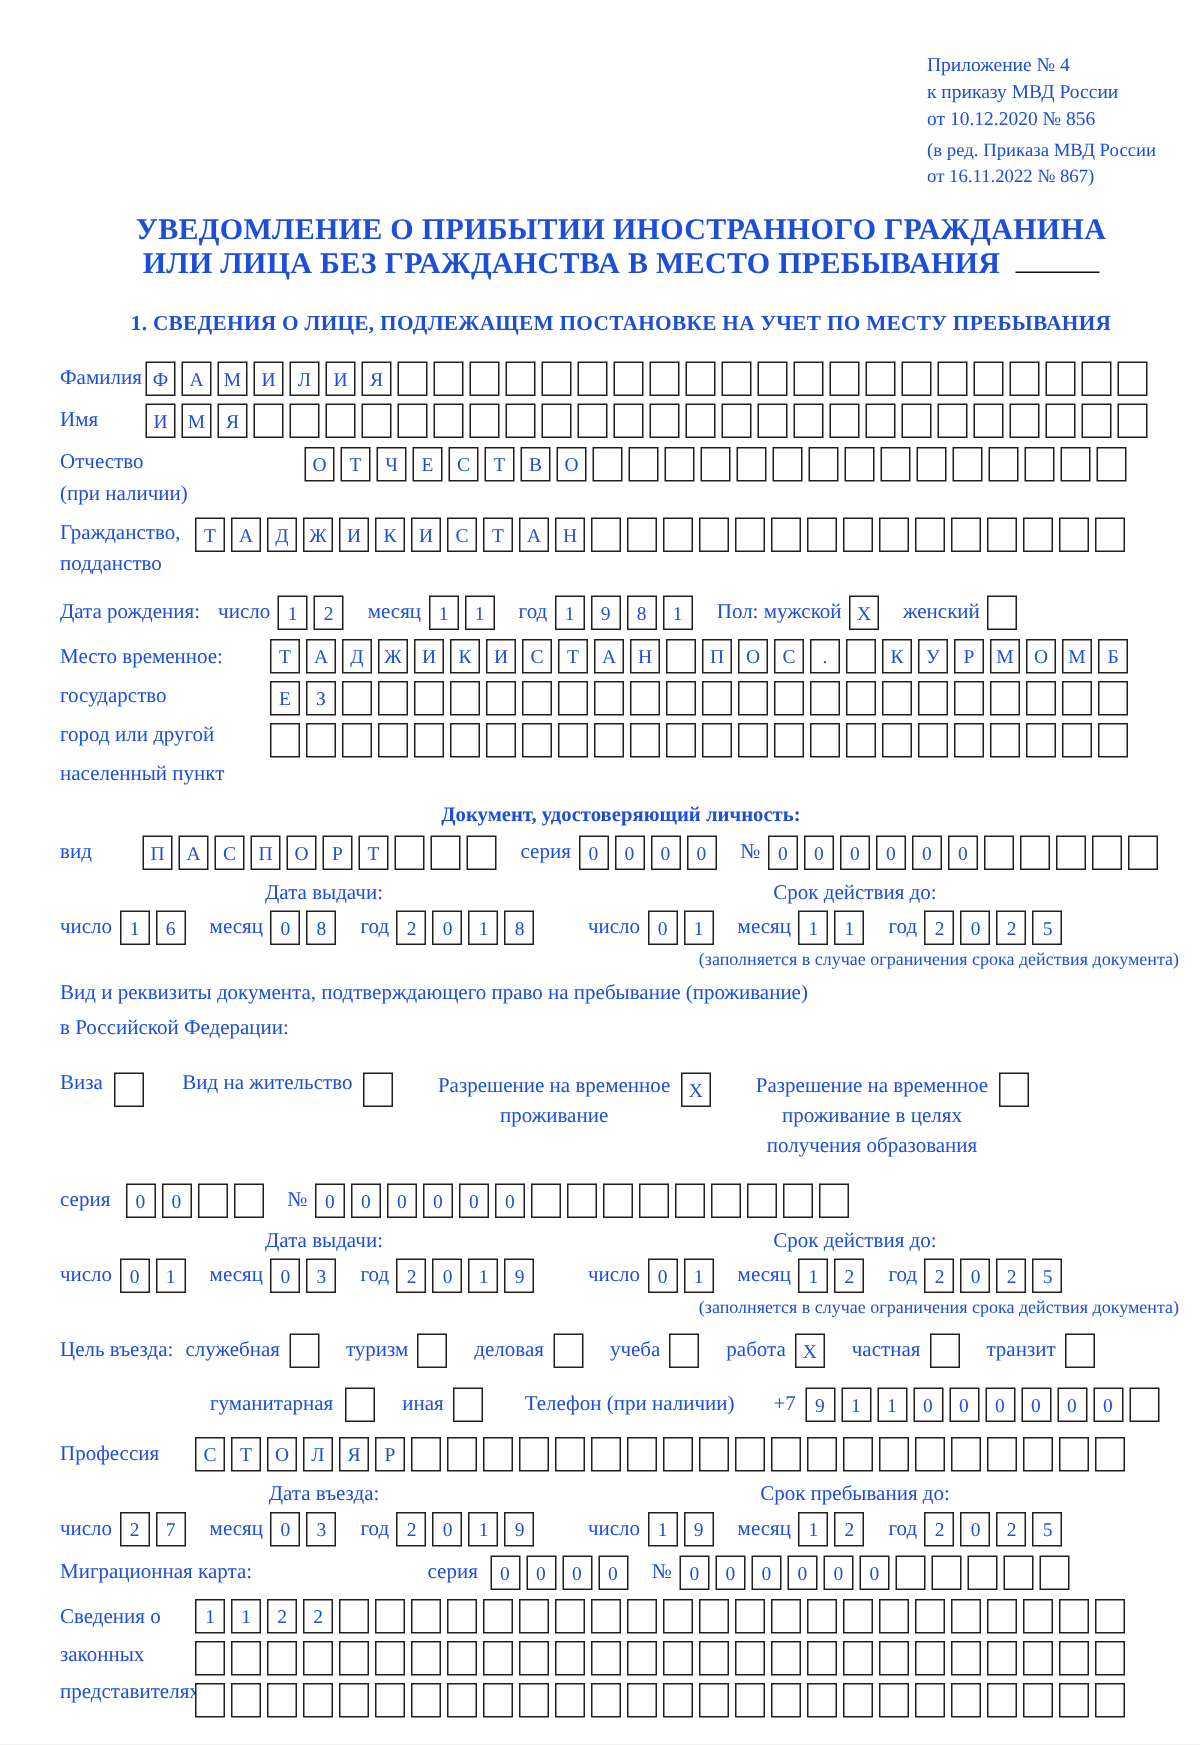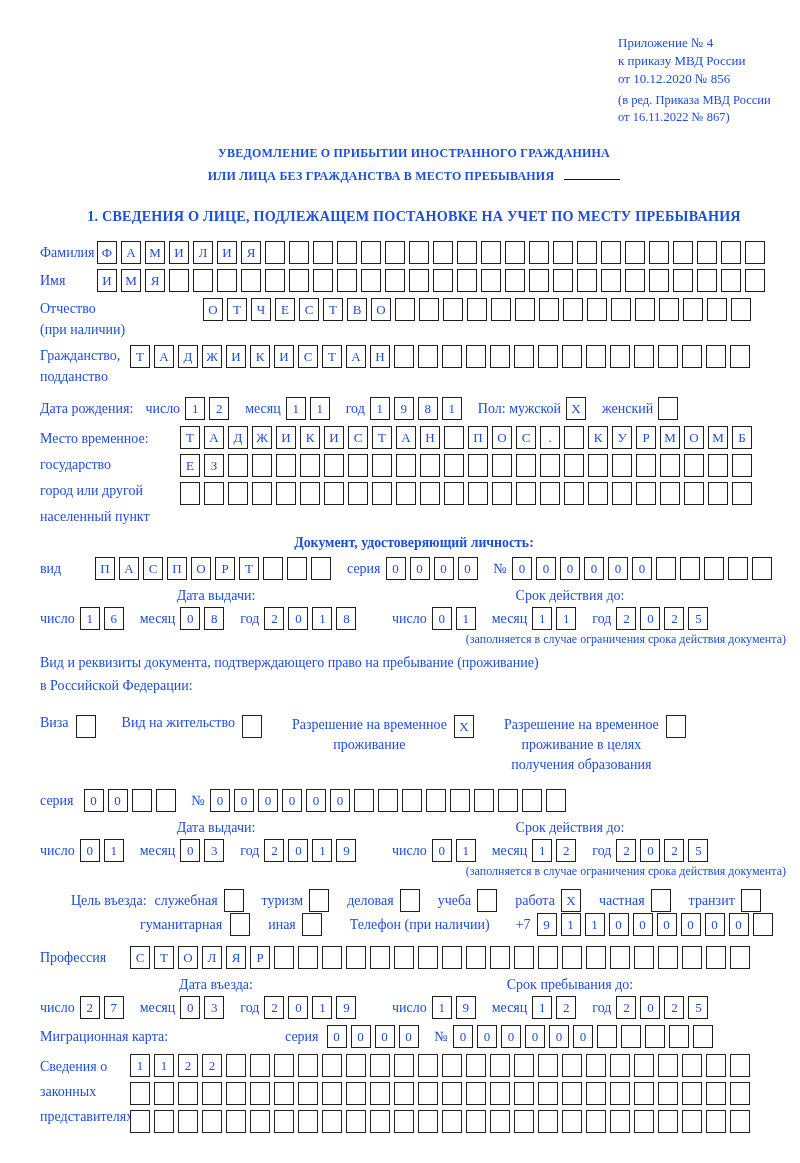--- a/index.html
+++ b/index.html
@@ -5,21 +5,21 @@
   html,body{margin:0;padding:0;background:#e8e8e8;}
   .page{
     width:800px;height:1163px;background:#ffffff;margin:0 auto;
     box-sizing:border-box;padding:34px 12px 0 40px;
     font-family:"Liberation Serif","DejaVu Serif",serif;
     color:#1d4ed8;font-size:14px;position:relative;overflow:hidden;
   }
   .hdr{margin-left:578px;line-height:18px;font-size:13px;}
   .hdr .sub{font-size:12.5px;margin-top:4px;line-height:17px;}
   .forma{font-weight:bold;text-align:right;margin:26px 28px 0 0;font-size:15px;letter-spacing:.5px;}
-  .title{font-weight:bold;text-align:center;font-size:12px;line-height:23px;margin-top:16px;letter-spacing:.2px;}
+  .title{font-weight:bold;text-align:center;font-size:20px;line-height:23px;margin-top:16px;letter-spacing:.2px;}
   .uline{display:inline-block;width:56px;border-bottom:1.8px solid #141414;height:14px;margin-left:10px;}
   .sec{font-weight:bold;text-align:center;font-size:14.2px;margin-top:20px;letter-spacing:.2px;}
   .form{margin-top:16px;}
   .frow{display:flex;align-items:center;margin-bottom:5px;}
   .frow.top{align-items:flex-start;}
   .lbl{flex:none;}
   .lbl2{line-height:21px;}
   .cells{display:inline-flex;flex-wrap:nowrap;flex:none;align-items:center;}
   .cell{
     display:inline-flex;flex:none;width:20px;height:23px;box-sizing:border-box;
@@ -34,24 +34,24 @@
   .dcol.l{width:352px;}
   .dcol.r{width:356px;}
   .dhead{text-align:center;margin-bottom:3px;}
   .dvals{display:flex;align-items:center;}
   .note{font-size:12px;text-align:right;margin:2px 2px 4px 0;}
   .intro{line-height:23px;margin-top:4px;}
   .cbrow{display:flex;align-items:flex-start;margin-top:18px;}
   .opt{display:flex;align-items:flex-start;flex:none;}
   .opt .opt-text{text-align:center;line-height:20px;}
   .opt .cells{margin:0 0 0 7px;}
-  .prow{display:flex;align-items:center;margin-top:10px;flex-wrap:nowrap;margin-left:31px;}
+  .prow{display:flex;align-items:center;margin-top:10px;flex-wrap:nowrap;}
   .prow .pt{margin:0 6px 0 14px;flex:none;}
   .prow .pt.first{margin-left:8px;}
-  .indent2{margin-left:100px;margin-top:1px;}
+  .indent2{margin-left:100px;margin-top:13px;}
   .mklabel{width:245px;flex:none;}
   .biglbl{line-height:26px;flex:none;}
   .replbl{line-height:25px;flex:none;width:90px;}
   .w57{width:57px;} .w163{width:163px;} .w90{width:90px;} .w140{width:140px;}
   .mt6{margin-top:6px;} .mt10{margin-top:10px;}
   .docshead{font-weight:bold;text-align:center;font-size:13.8px;margin:4px 0 6px 0;}
 </style>
 </head>
 <body>
 

